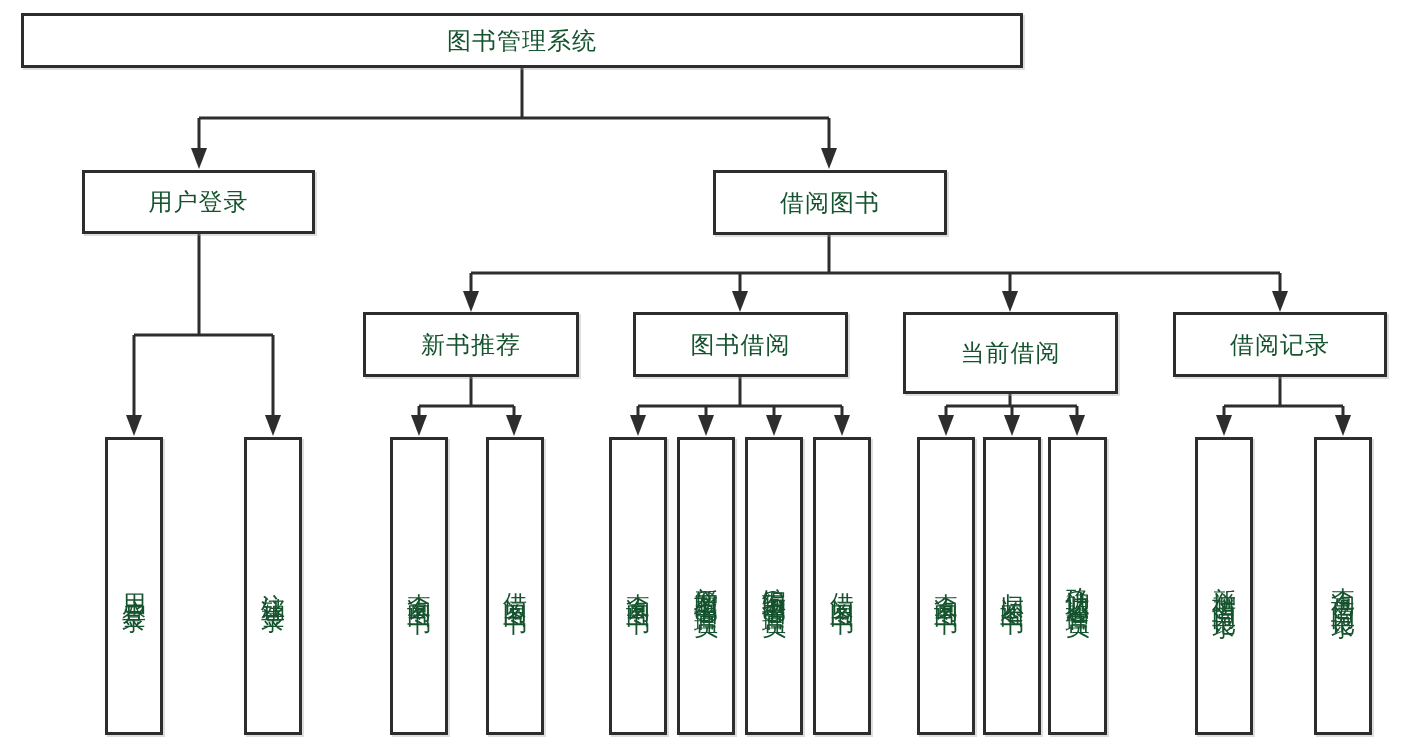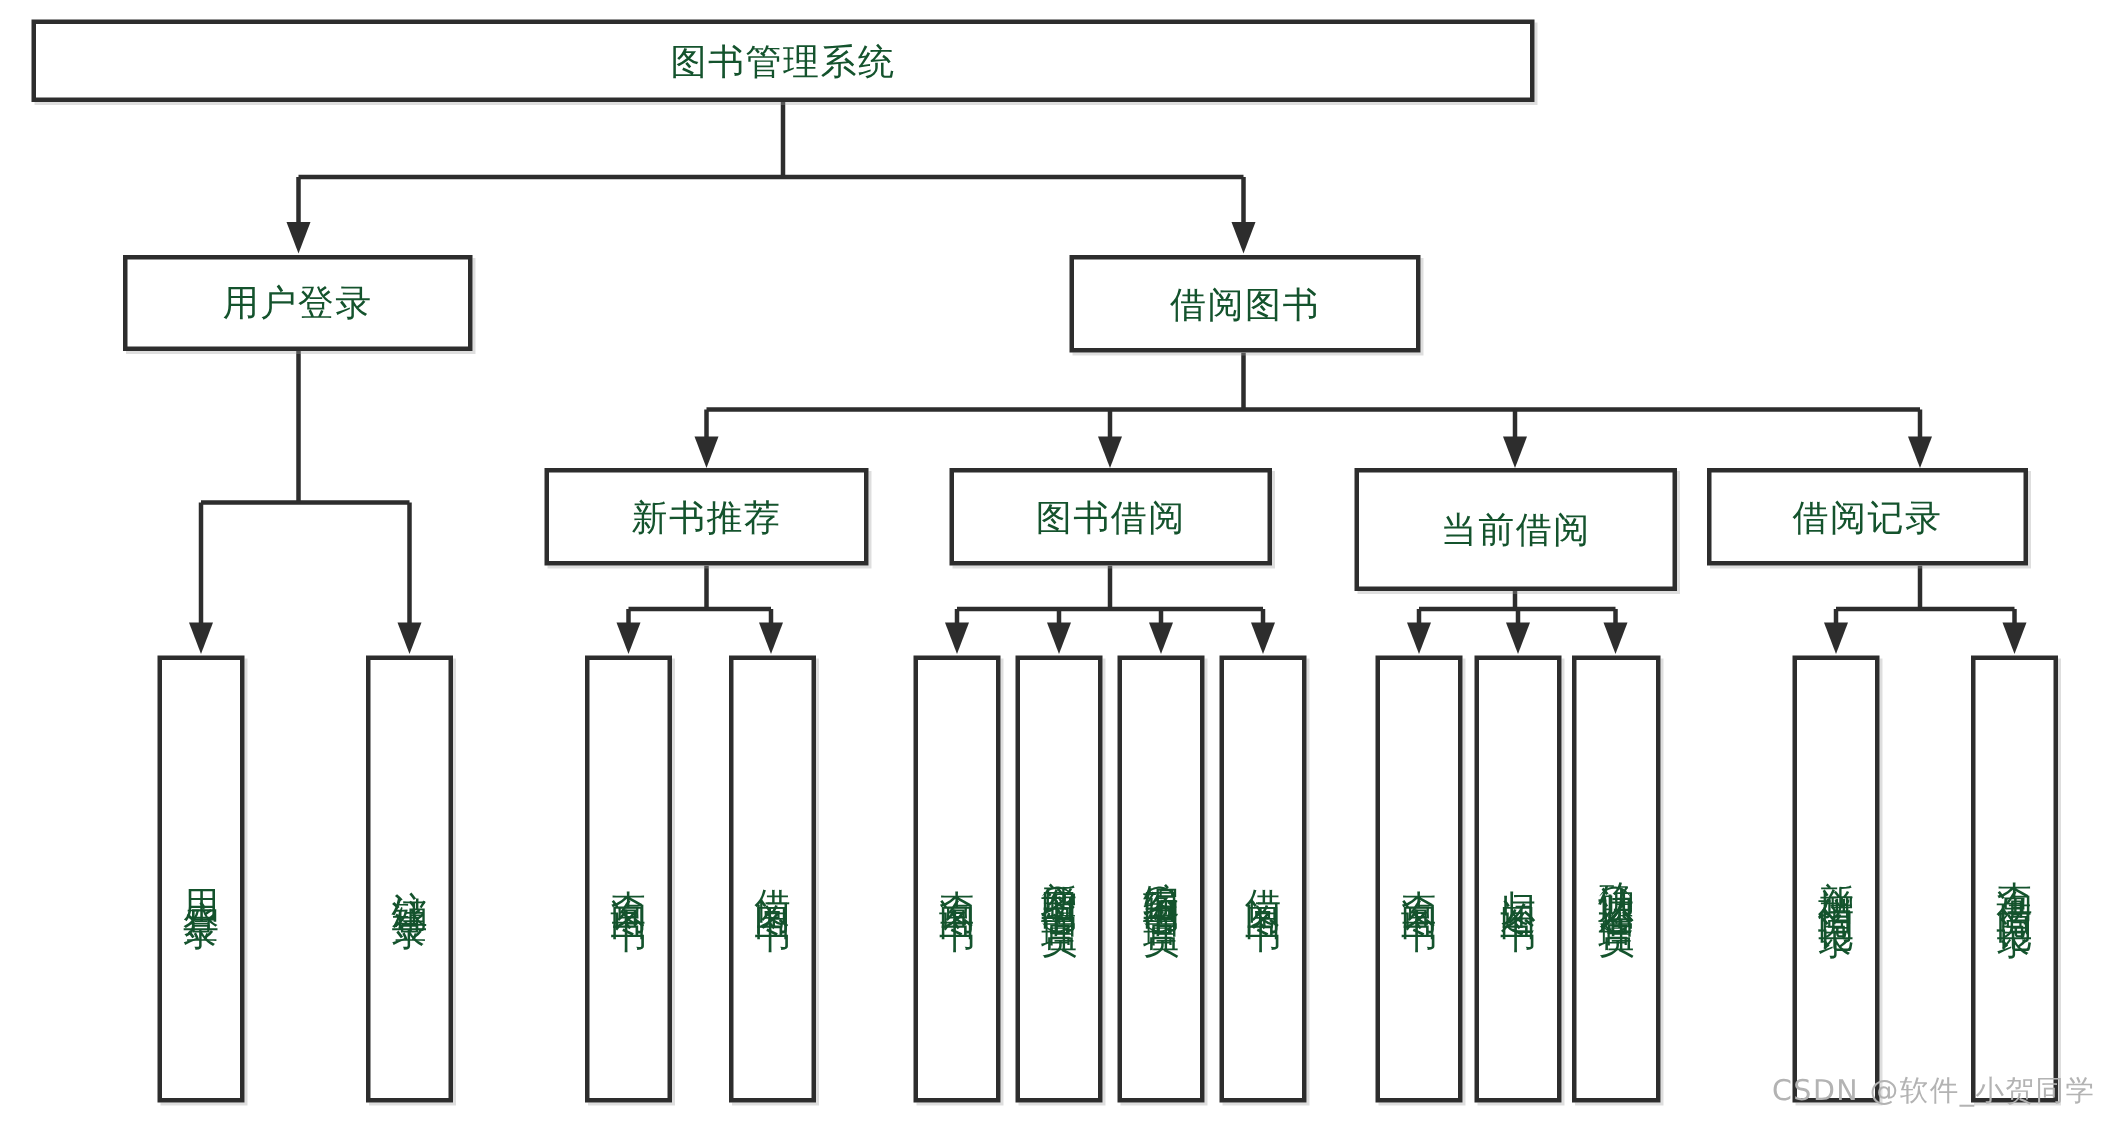--- a/index.html
+++ b/index.html
@@ -143,21 +143,21 @@
 
   <div class="node" style="left:363px; top:312px; width:216px; height:65px;">
     <span class="hlabel">新书推荐</span>
   </div>
   <div class="node" style="left:633px; top:312px; width:215px; height:65px;">
     <span class="hlabel">图书借阅</span>
   </div>
   <div class="node" style="left:903px; top:312px; width:215px; height:82px;">
     <span class="hlabel">当前借阅</span>
   </div>
-  <div class="node" style="left:1138px; top:312px; width:214px; height:65px;">
+  <div class="node" style="left:1173px; top:312px; width:214px; height:65px;">
     <span class="hlabel">借阅记录</span>
   </div>
 
   <div class="node leaf" style="left:105px; top:437px; width:58px; height:298px;">
     <span class="vlabel">用户登录</span>
   </div>
   <div class="node leaf" style="left:244px; top:437px; width:58px; height:298px;">
     <span class="vlabel">注销登录</span>
   </div>
 
@@ -191,15 +191,14 @@
     <span class="vlabel">确认归还（管理员）</span>
   </div>
 
   <div class="node leaf" style="left:1195px; top:437px; width:58px; height:298px;">
     <span class="vlabel">新增借阅记录</span>
   </div>
   <div class="node leaf" style="left:1314px; top:437px; width:58px; height:298px;">
     <span class="vlabel">查询借阅记录</span>
   </div>
 
-  <div class="watermark">CSDN @软件_小贺同学</div>
 
 </div>
 
 </body></html>

